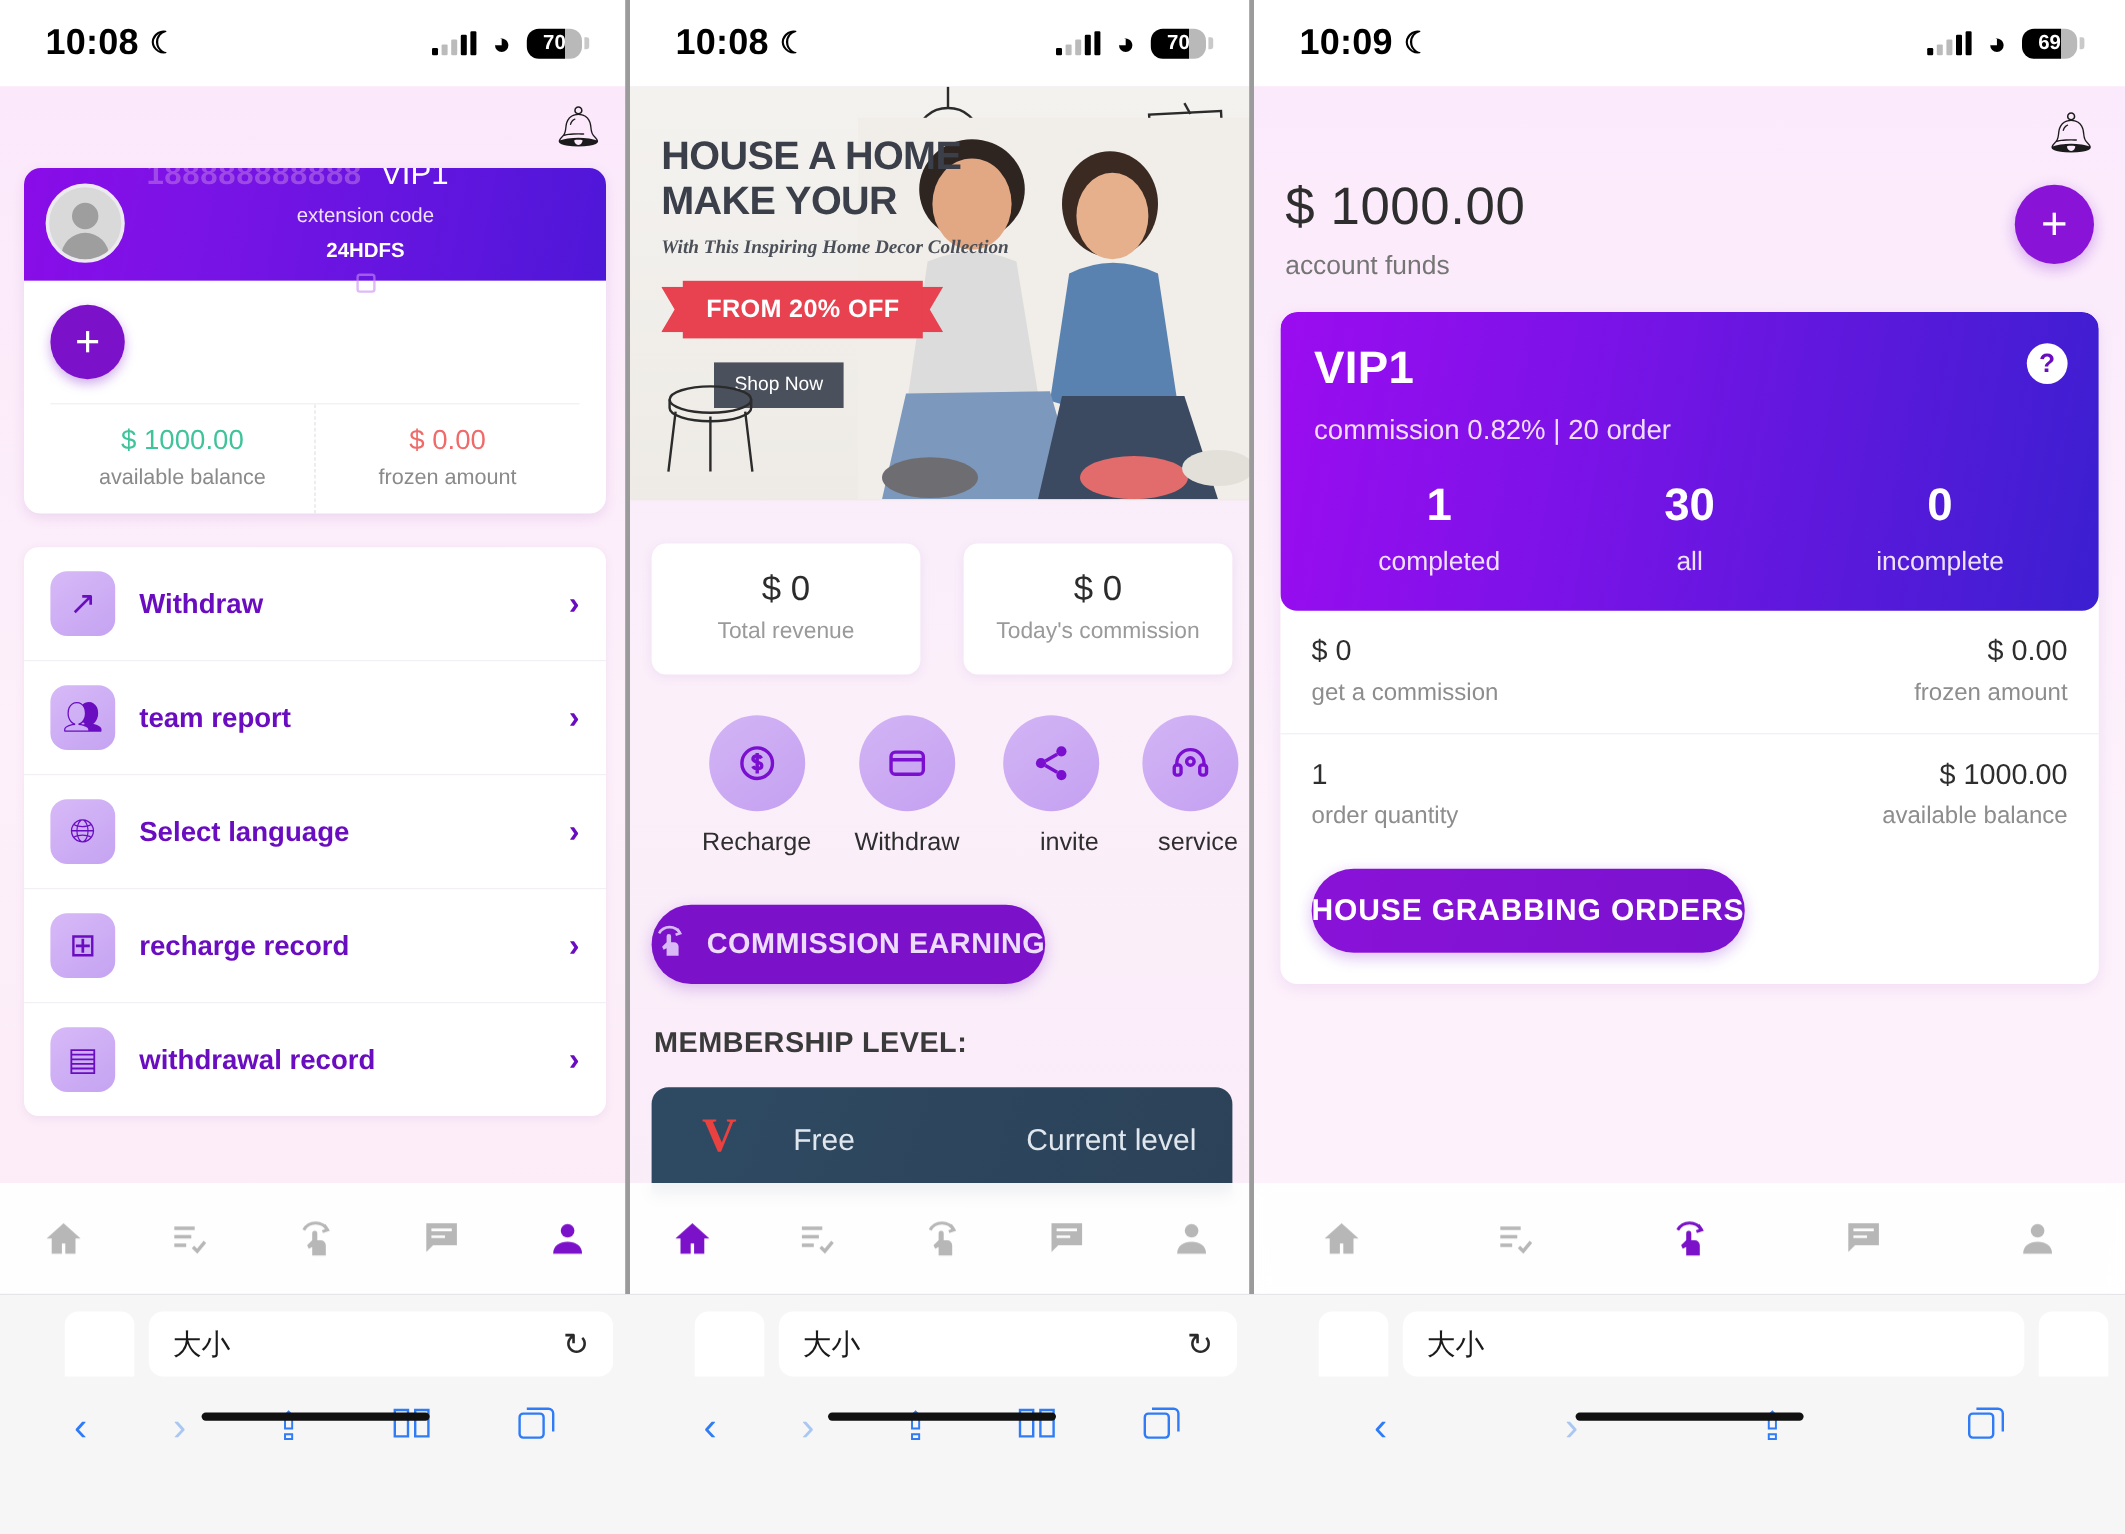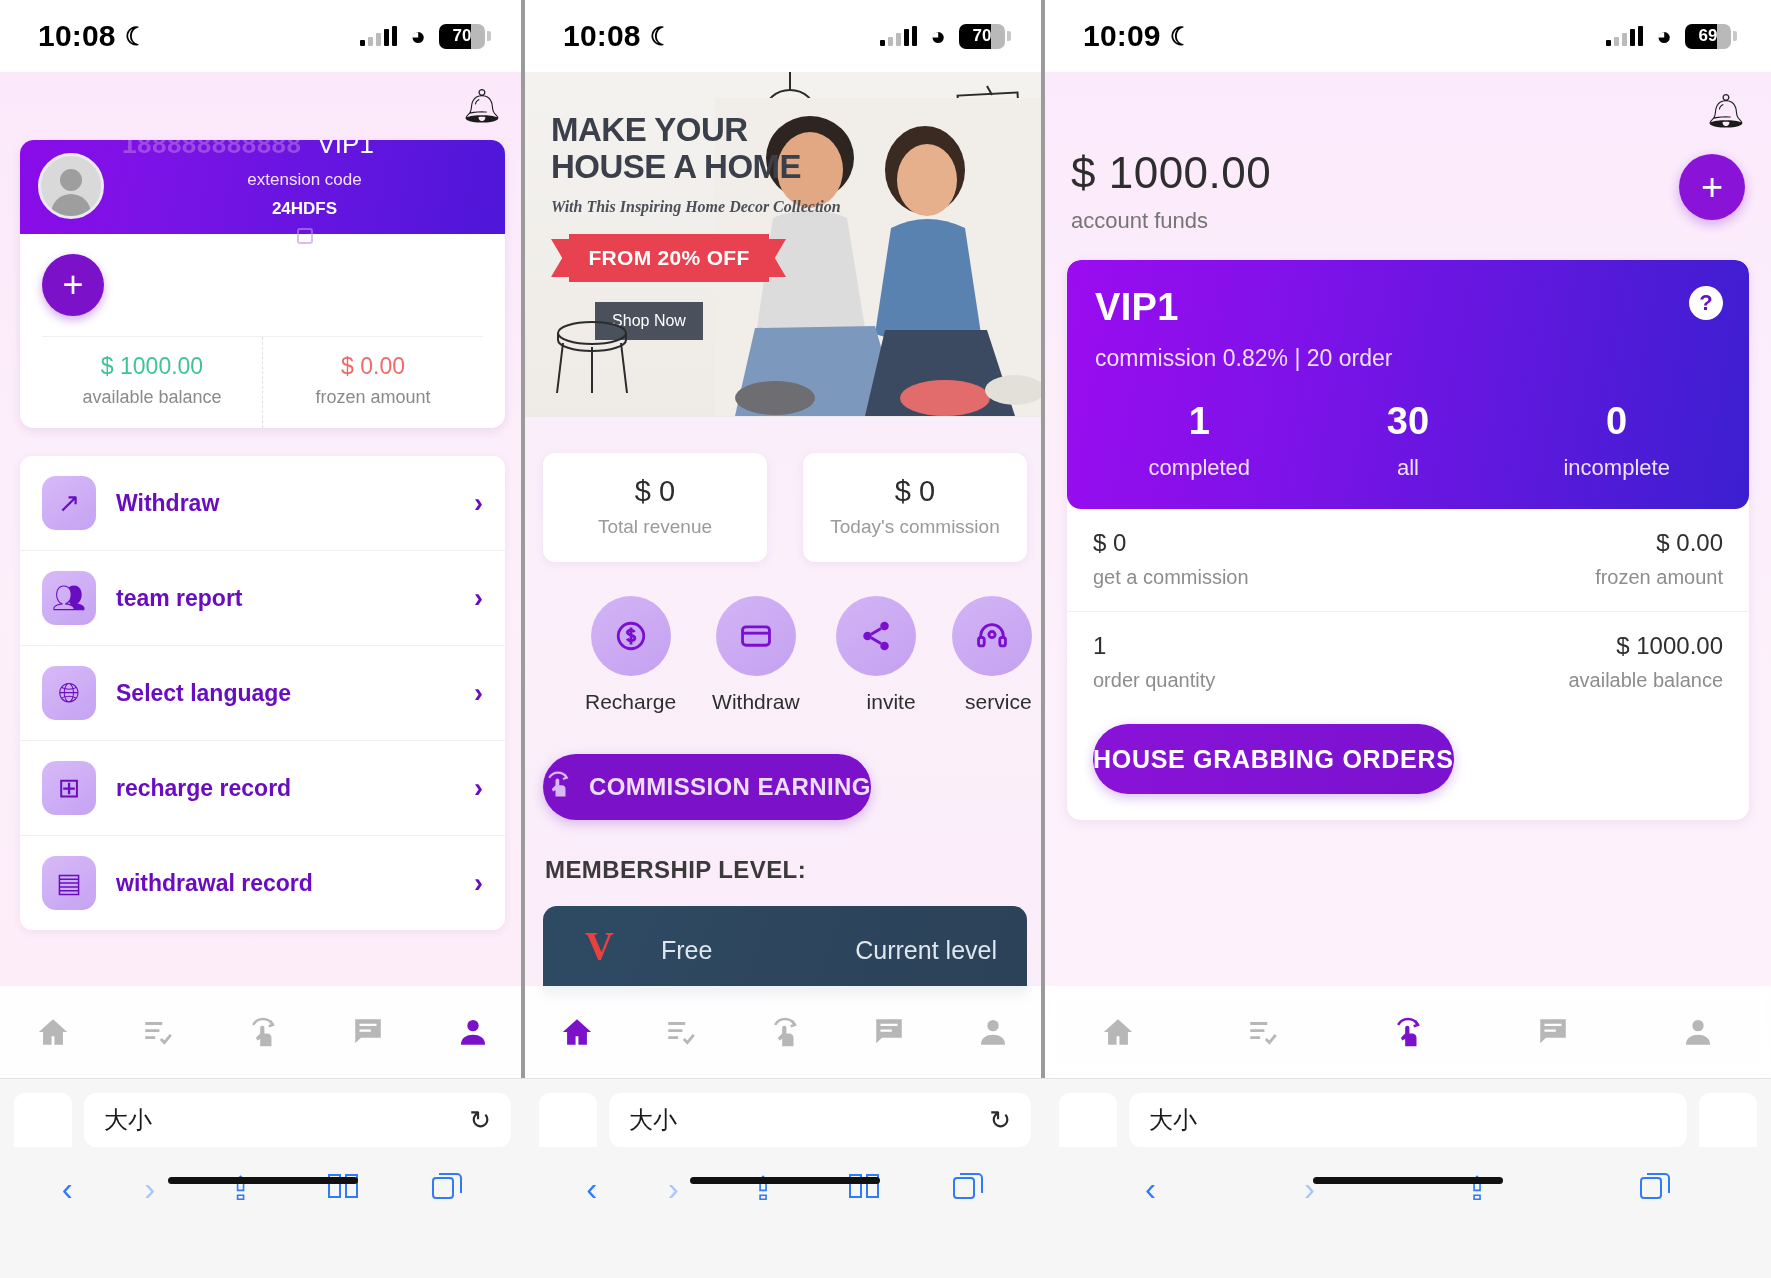--- a/index.html
+++ b/index.html
@@ -30,21 +30,21 @@
   .sig i:nth-child(1){height:6px;background:#000}
   .sig i:nth-child(2){height:9px;background:#bbb}
   .sig i:nth-child(3){height:13px;background:#bbb}
   .sig i:nth-child(4){height:17px;background:#000}
   .sig i:nth-child(5){height:20px;background:#000}
   .wifi { font-size: 26px; line-height: 1; color: #000; }
   .batt { display:flex; align-items:center; gap:2px; }
   .batt-b { width: 46px; height: 25px; border-radius: 7px; background: #000;
             color:#fff; font-size: 17px; font-weight: 700; display:flex;
             align-items:center; justify-content:center; position: relative; }
-  .batt-b.gray { background: linear-gradient(90deg,#000 0 70%, #b9b9b9 70% 100%); }
+  .batt-b.gray { background: linear-gradient(90deg,#000 0 70%, #b9b9b9 70% 100%); border-radius: 10px; }
   .batt-tip { width:4px; height:10px; background:#c9c9c9; border-radius:0 2px 2px 0; }
 
   
   .s1-body { background: linear-gradient(180deg,#fbe9fb 0%, #fdf0fa 45%, #fbeaf7 100%);
              height: calc(100% - 72px); position: relative; }
   .bell-row { height: 66px; display:flex; align-items:center; justify-content:flex-end;
               padding-right: 22px; }
   .bell { font-size: 33px; color: #1b1b1b; line-height: 1; }
   .profile-card {
     margin: 2px 20px 0 20px; border-radius: 14px; overflow: hidden;
@@ -204,21 +204,21 @@
   .tabi { width: 54px; height: 54px; display:flex; align-items:center;
           justify-content:center; color:#b7b7b7; cursor:pointer; }
   .tabi.active { color:#7b12c9; }
 
   
   .chrome { position:absolute; left:0; bottom:0; width: 1771px; height: 200px;
             background:#f6f6f7; border-top: 1px solid #e2e2e4; }
   .chrome-inner { display:flex; width: 1771px; }
   .c-col { position: relative; }
   .cc1 { width: 525px; } .cc2 { width: 520px; } .cc3 { width: 726px; }
-  .urlrow { display:flex; align-items:center; gap: 12px; padding: 14px 14px 0 14px; }
+  .urlrow { display:flex; align-items:center; gap: 12px; padding: 14px 14px 0 14px; margin-left: 40px; }
   .sidechip { width: 58px; height: 54px; background:#fff; border-radius: 11px 11px 0 0; }
   .urlbar { flex:1; height: 54px; background:#fff; border-radius: 12px;
             display:flex; align-items:center; justify-content:space-between;
             padding: 0 20px; }
   .url-t { font-size: 24px; color:#1a1a1a; }
   .reload { font-size: 26px; color:#2a2a2a; }
   .navrow { display:flex; align-items:center; justify-content:space-around;
             padding: 24px 26px 0 26px; }
   .navb { font-size: 33px; color:#2f7cf6; cursor:pointer; line-height:1; }
   .navb.dim { color:#a9c7f3; }
@@ -406,22 +406,22 @@
             <ellipse cx="212" cy="82" rx="30" ry="36" fill="#e6b08d"></ellipse>
             <path d="M176 130 Q212 112 250 130 L266 236 Q212 254 160 236z" fill="#5a82b0"></path>
             <path d="M40 230 L160 228 L186 318 L20 318z" fill="#7d98bd"></path>
             <path d="M170 232 L272 232 L300 318 L150 318z" fill="#3b4a60"></path>
             <ellipse cx="60" cy="300" rx="40" ry="17" fill="#6e6e72"></ellipse>
             <ellipse cx="230" cy="300" rx="45" ry="18" fill="#e26b6b"></ellipse>
             <ellipse cx="300" cy="292" rx="30" ry="15" fill="#e3e0da"></ellipse>
           </svg>
         </div>
         <div class="bn-text">
+          <div class="bn-h1">HOUSE A HOME</div>
           <div class="bn-h1">MAKE YOUR</div>
-          <div class="bn-h1">HOUSE A HOME</div>
           <div class="bn-sub">With This Inspiring Home Decor Collection</div>
           <div class="ribbon">
             <span class="ribbon-l"></span>
             <span class="ribbon-r"></span>
             <span class="ribbon-mid">FROM 20% OFF</span>
           </div>
           <button class="shopnow">Shop Now</button>
         </div>
         <div class="stool">
           <svg viewBox="0 0 90 80" fill="none" stroke="#2b2b2b" stroke-width="2">

